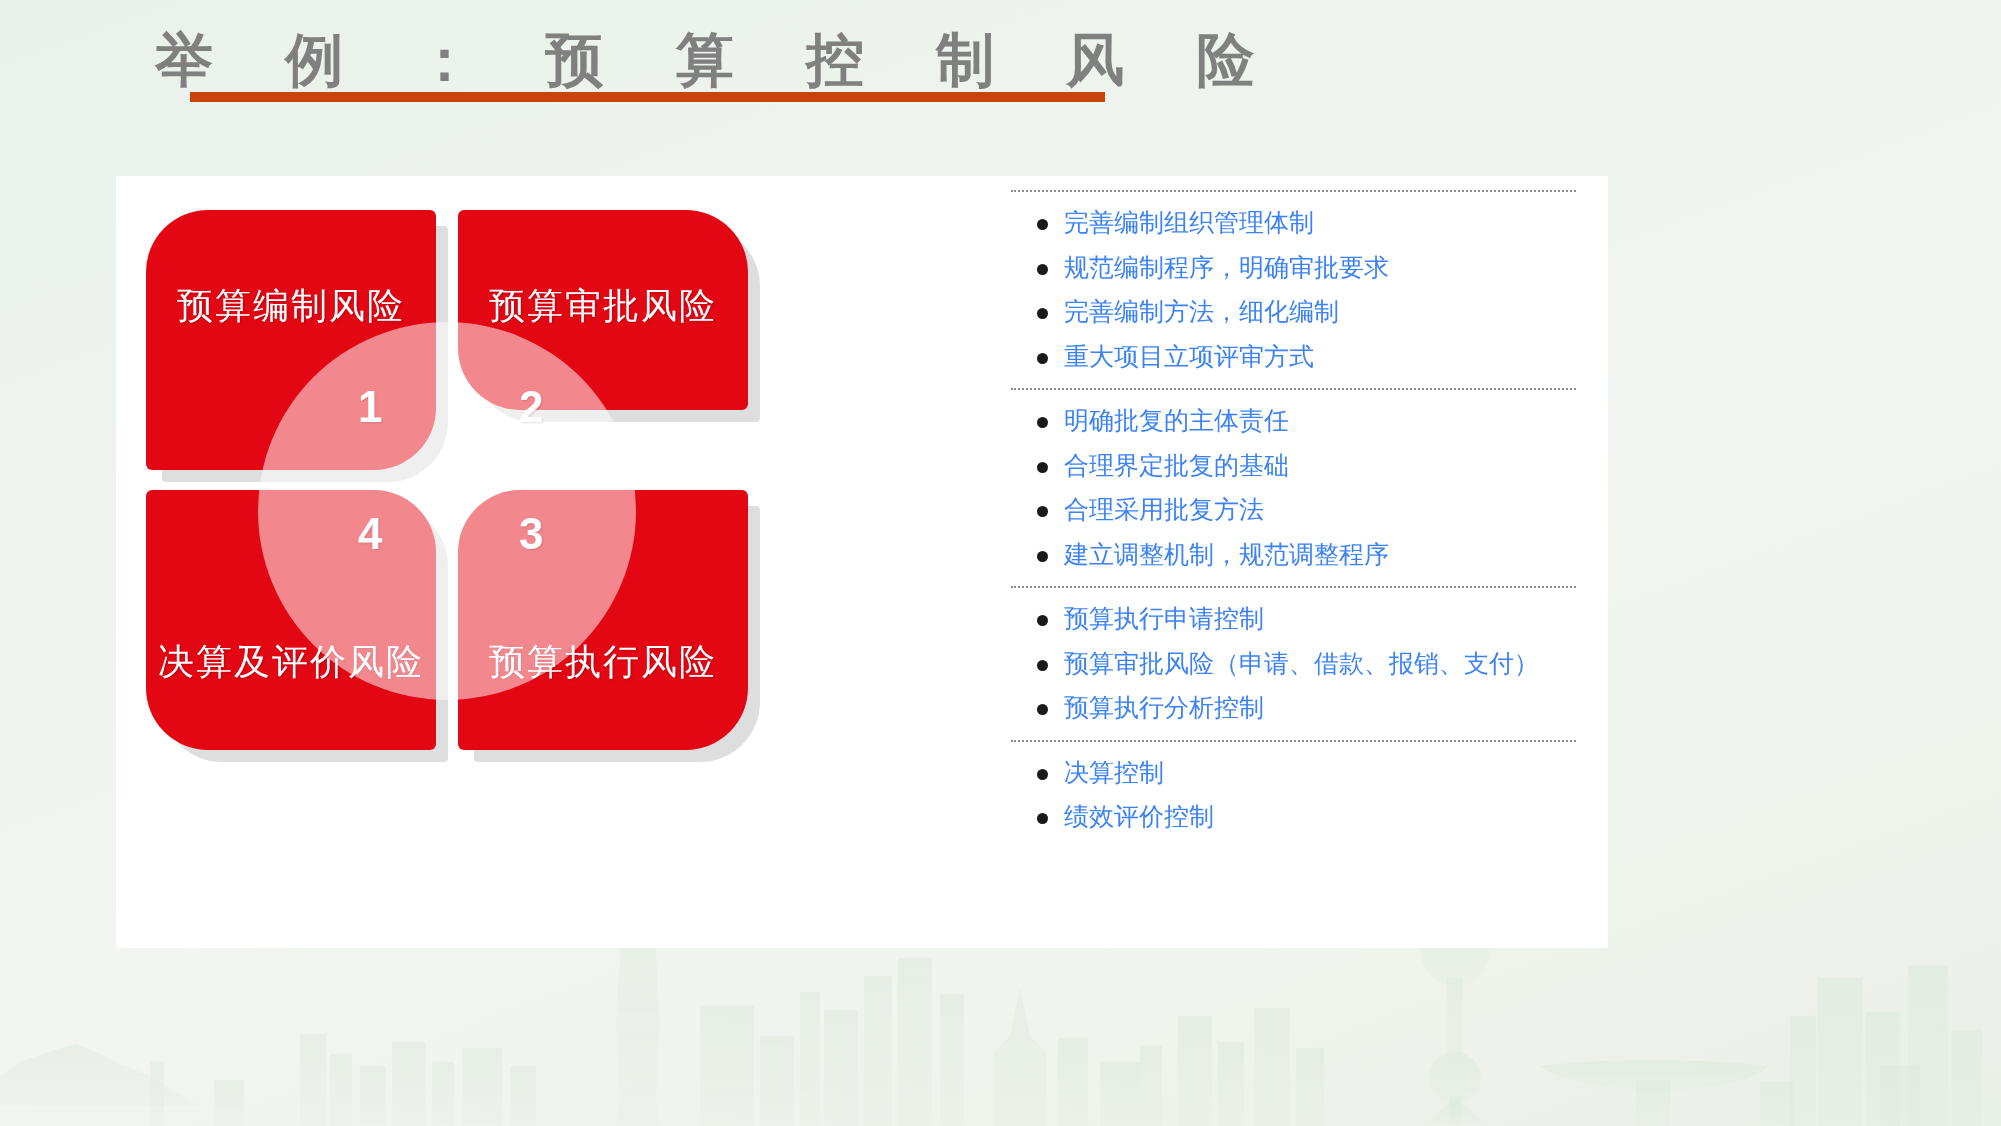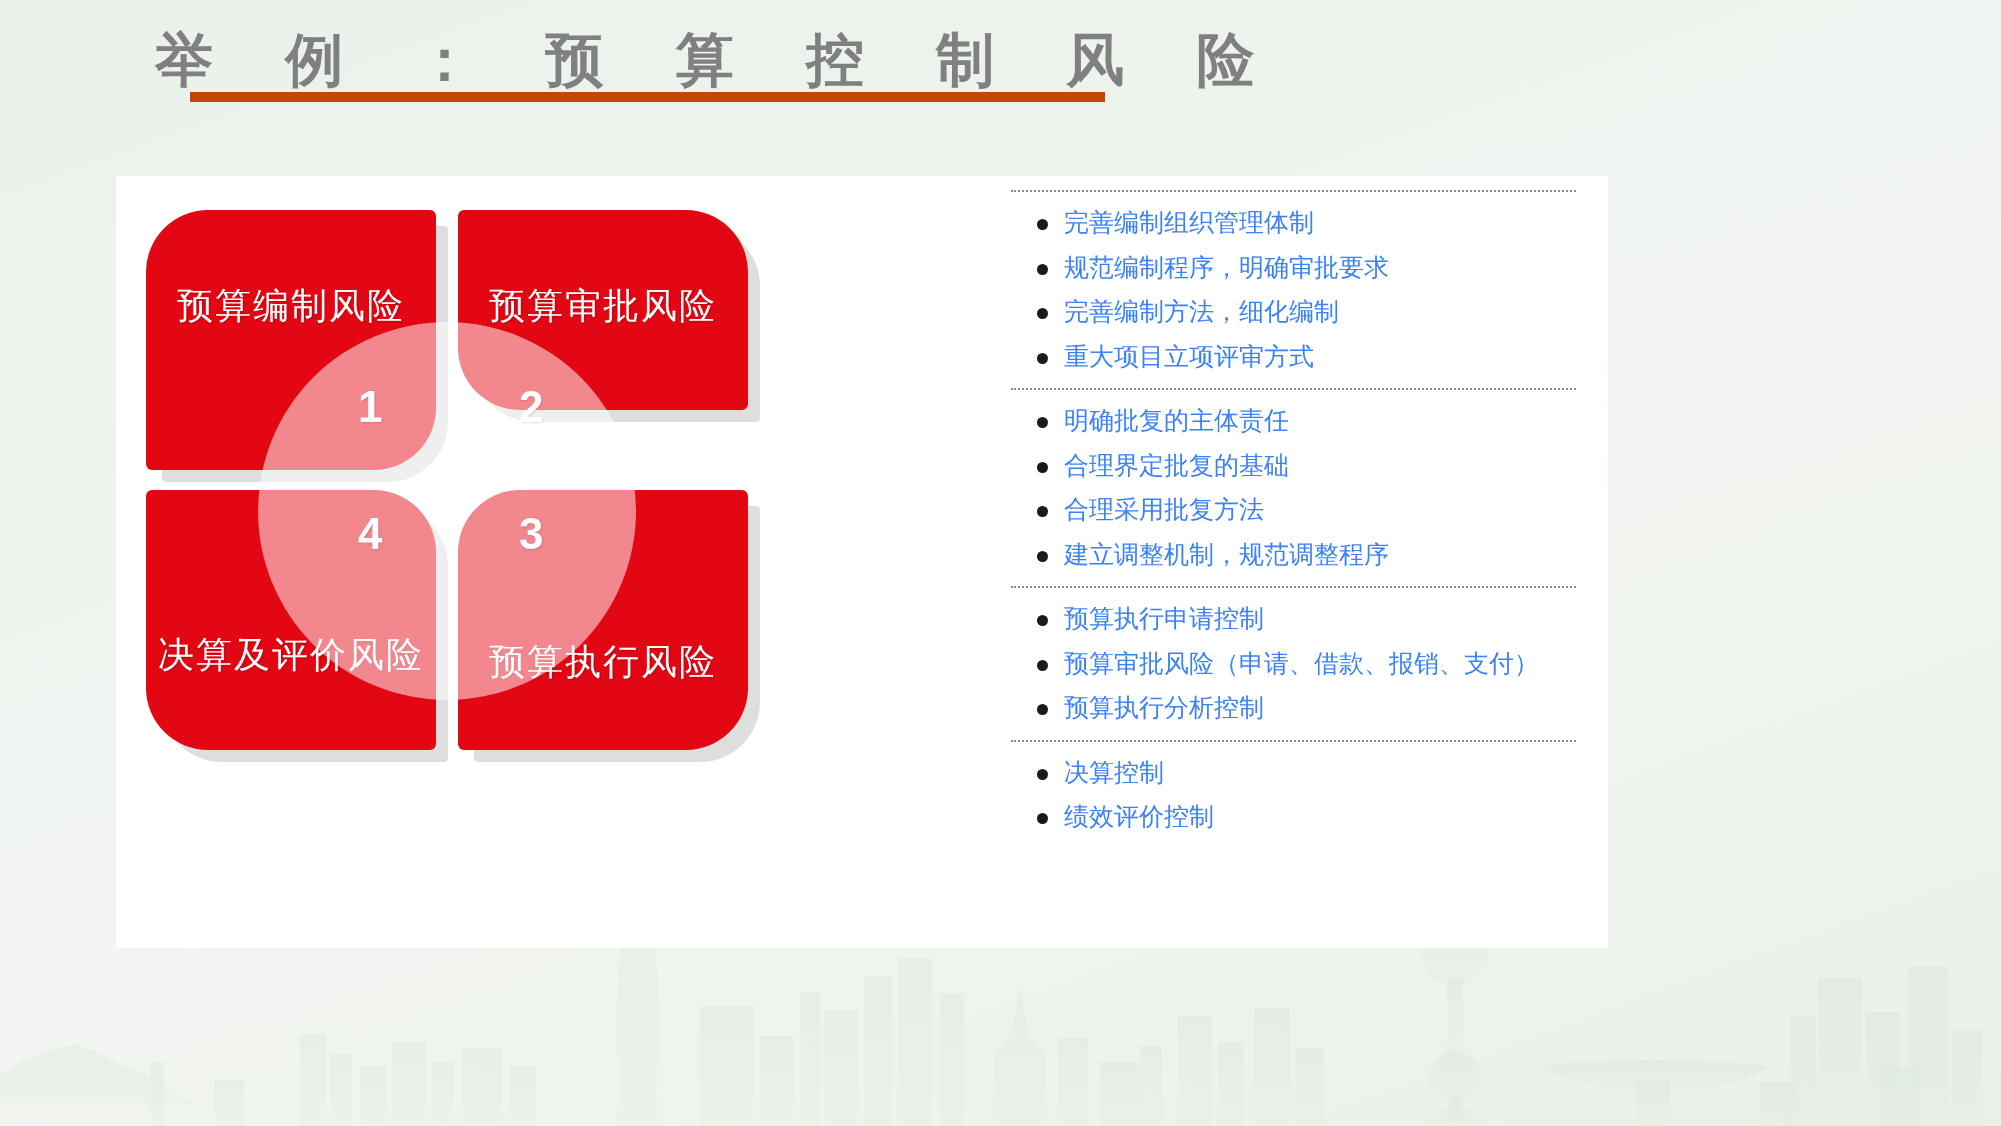--- a/index.html
+++ b/index.html
@@ -61,21 +61,21 @@
   #tile2 .tile-label{top:72px;}
 
   
   #tile3{left:322px; top:286px; width:290px;height:260px;
          border-radius:62px 6px 62px 6px;}
   #tile3 .tile-label{top:148px;}
 
   
   #tile4{left:10px;  top:286px; width:290px;height:260px;
          border-radius:6px 62px 6px 62px;}
-  #tile4 .tile-label{top:141px;}
+  #tile4 .tile-label{top:148px;}
 
   
   #center-disc{
     position:absolute;left:122px;top:118px;width:378px;height:378px;
     border-radius:50%;background:rgba(255,255,255,.52);
     pointer-events:none;
   }
 
   .num{
     position:absolute;color:#ffffff;font-weight:bold;font-size:44px;

